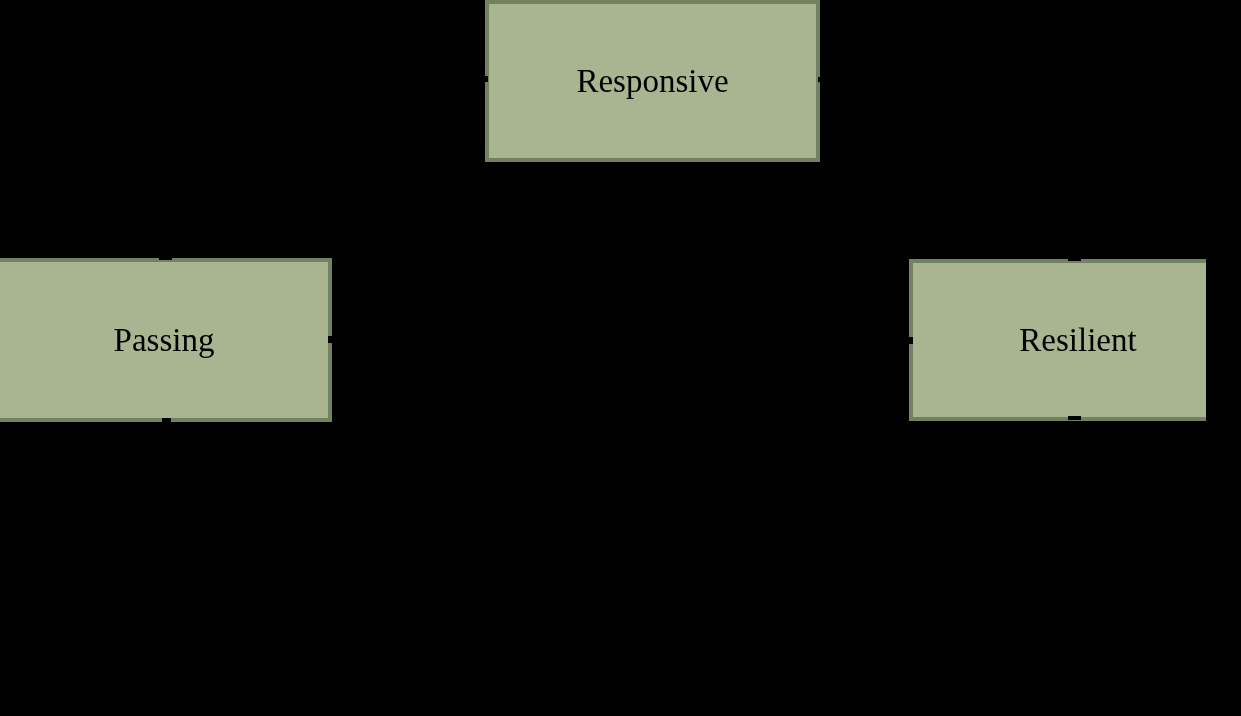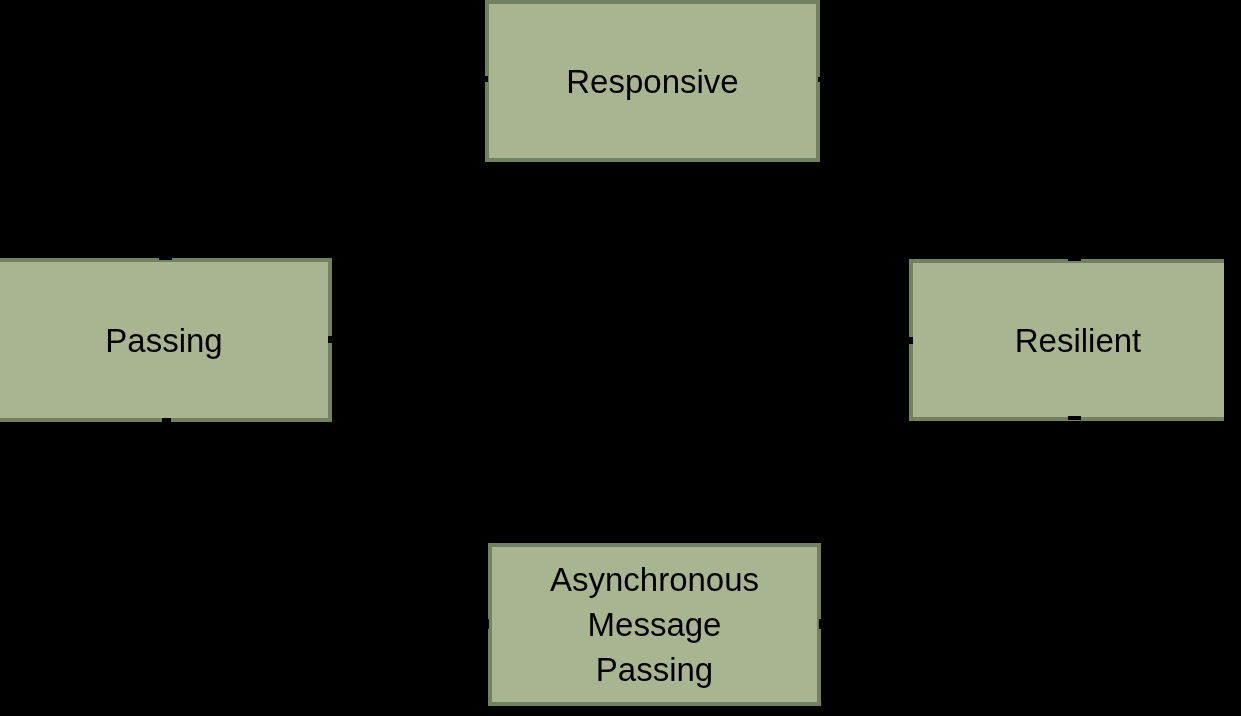--- a/index.html
+++ b/index.html
@@ -6,22 +6,21 @@
     margin: 0;
     padding: 0;
     background: #000000;
   }
   #canvas {
     position: relative;
     width: 1206px;
     height: 716px;
     background: var(--background, #000000);
     overflow: hidden;
-    font-family: Liberation Sans, sans-serif;
-    padding-left: 18px;
+    font-family: Liberation Serif, serif;
   }
   .node {
     position: absolute;
     box-sizing: border-box;
     background: var(--node-fill, #a9b491);
     border: 4px solid var(--node-border, #72815f);
     display: flex;
     align-items: center;
     justify-content: center;
   }
@@ -63,25 +62,20 @@
   </div>
 
   <div class="node" id="node-elastic">
     <span class="node-label">Passing</span>
   </div>
 
   <div class="node" id="node-resilient">
     <span class="node-label">Resilient</span>
   </div>
 
-  <div class="node" id="node-async">
-    <span class="node-label">Asynchronous
-Message
-Passing</span>
-  </div>
 
   <div class="arrow-tip" id="tip-responsive-left"></div>
   <div class="arrow-tip" id="tip-responsive-right"></div>
   <div class="arrow-tip" id="tip-elastic-top"></div>
   <div class="arrow-tip" id="tip-elastic-right"></div>
   <div class="arrow-tip" id="tip-elastic-bottom"></div>
   <div class="arrow-tip" id="tip-resilient-top"></div>
   <div class="arrow-tip" id="tip-resilient-left"></div>
   <div class="arrow-tip" id="tip-resilient-bottom"></div>
   <div class="arrow-tip" id="tip-async-left"></div>

